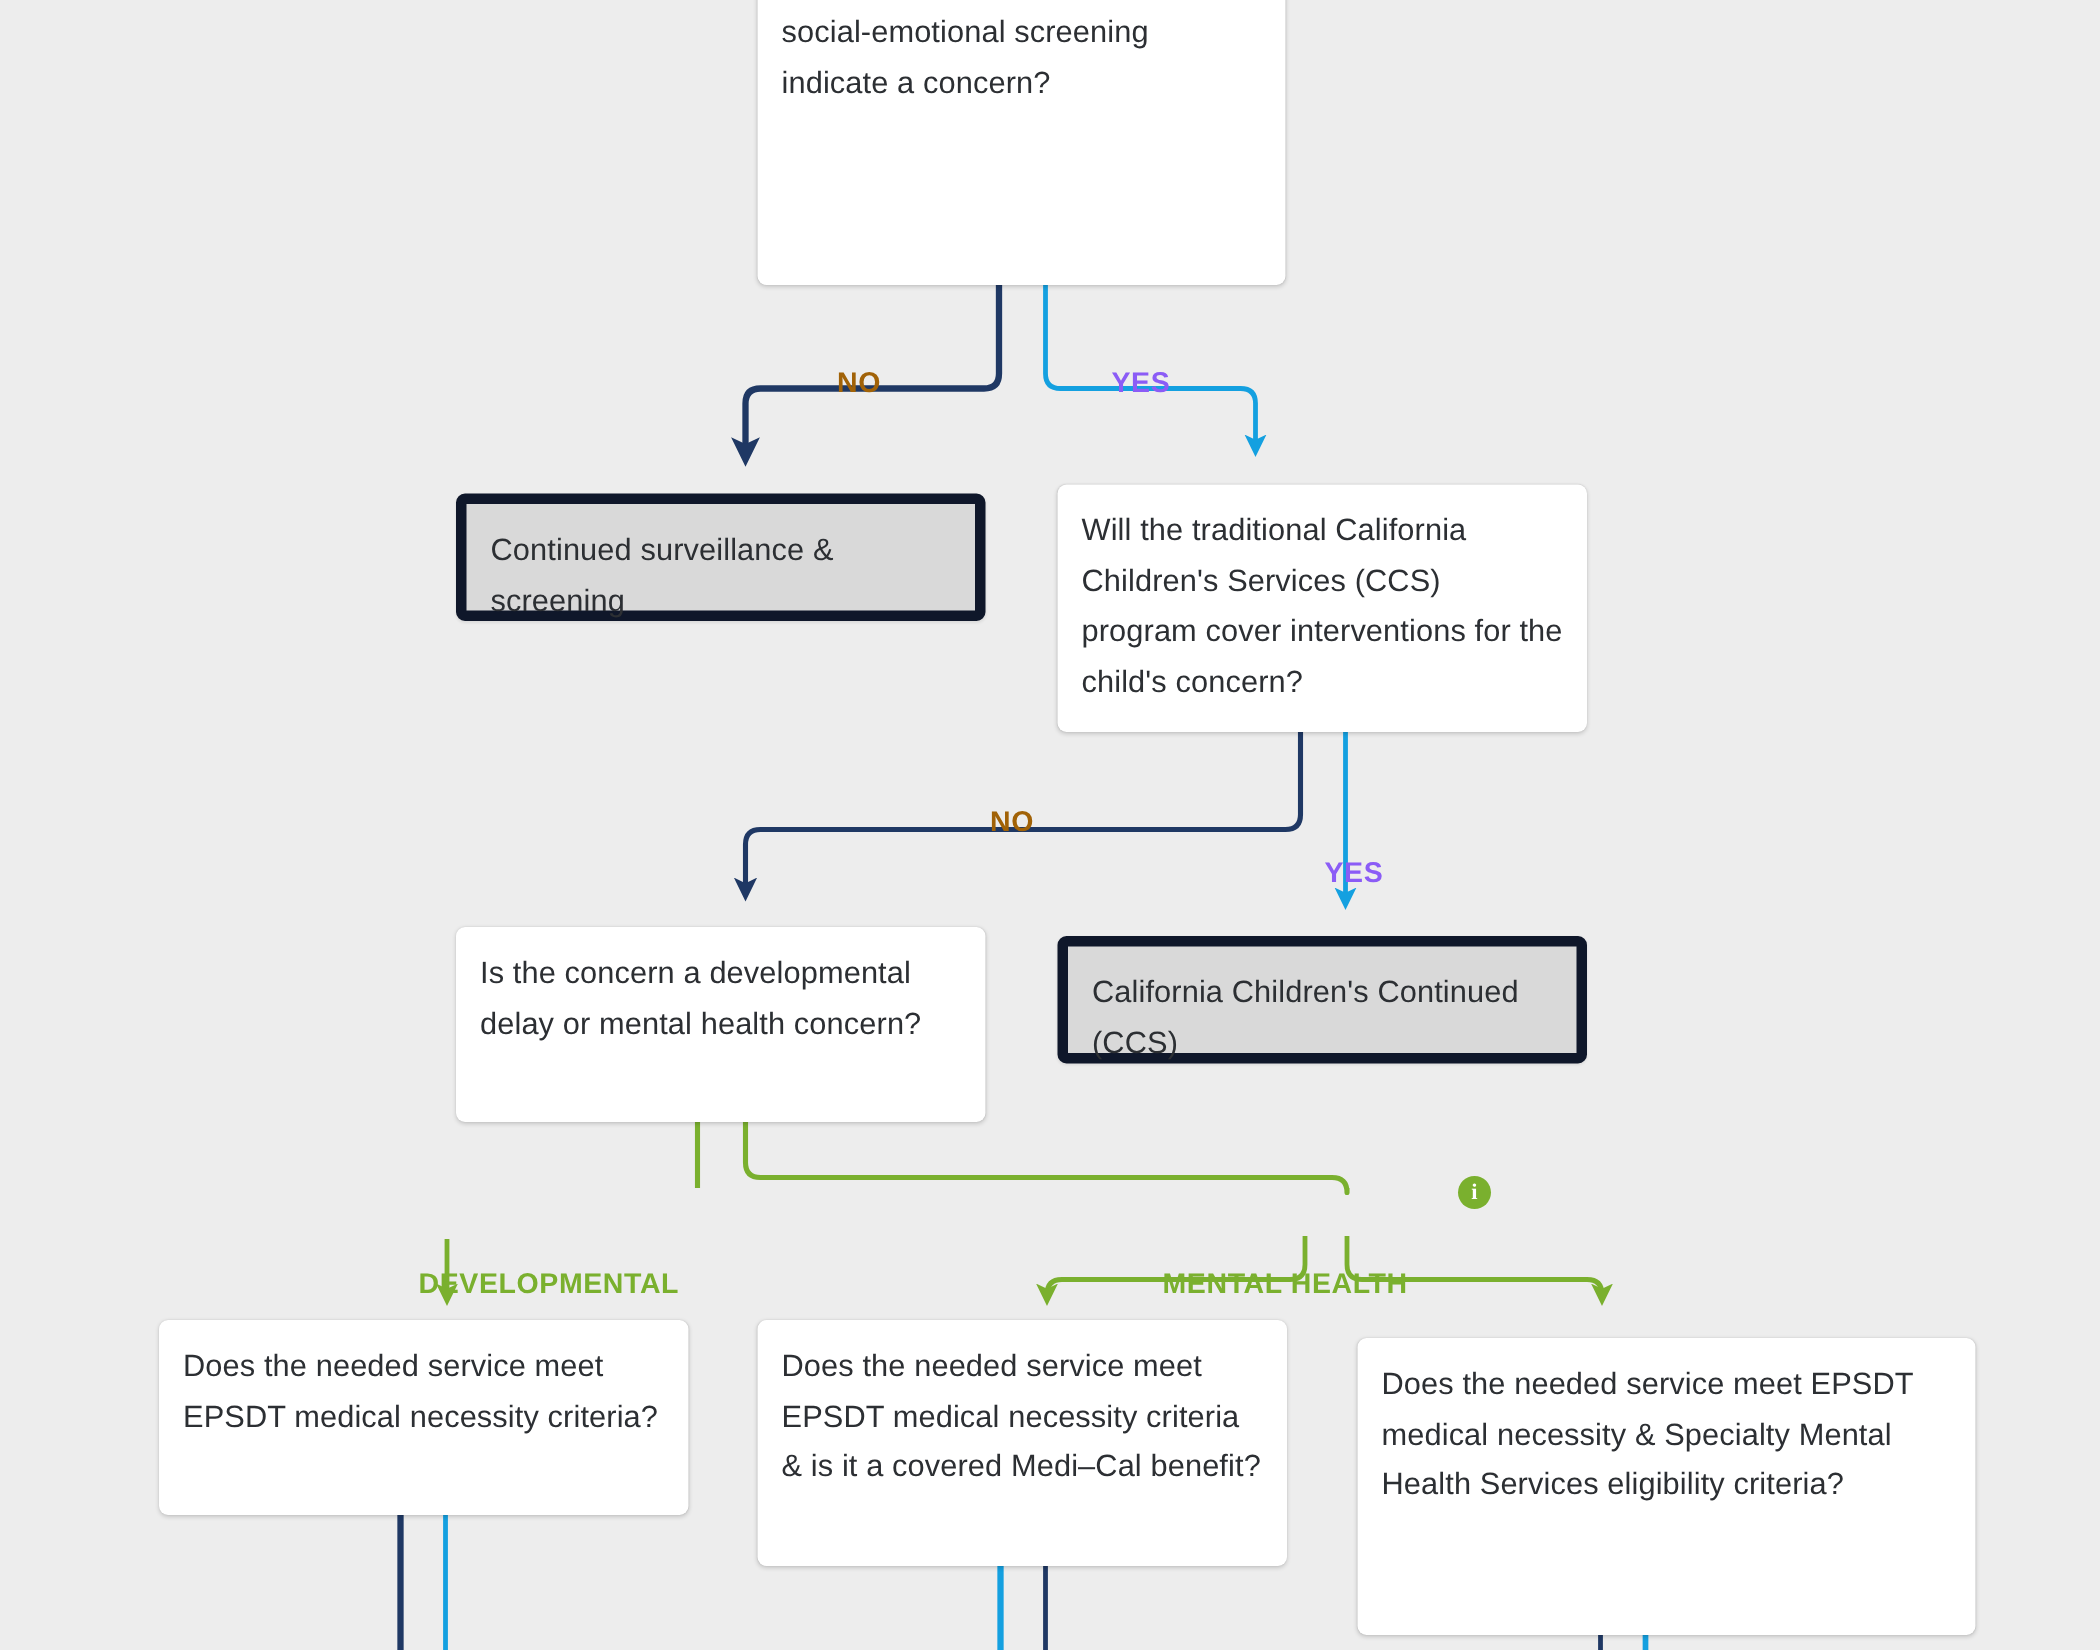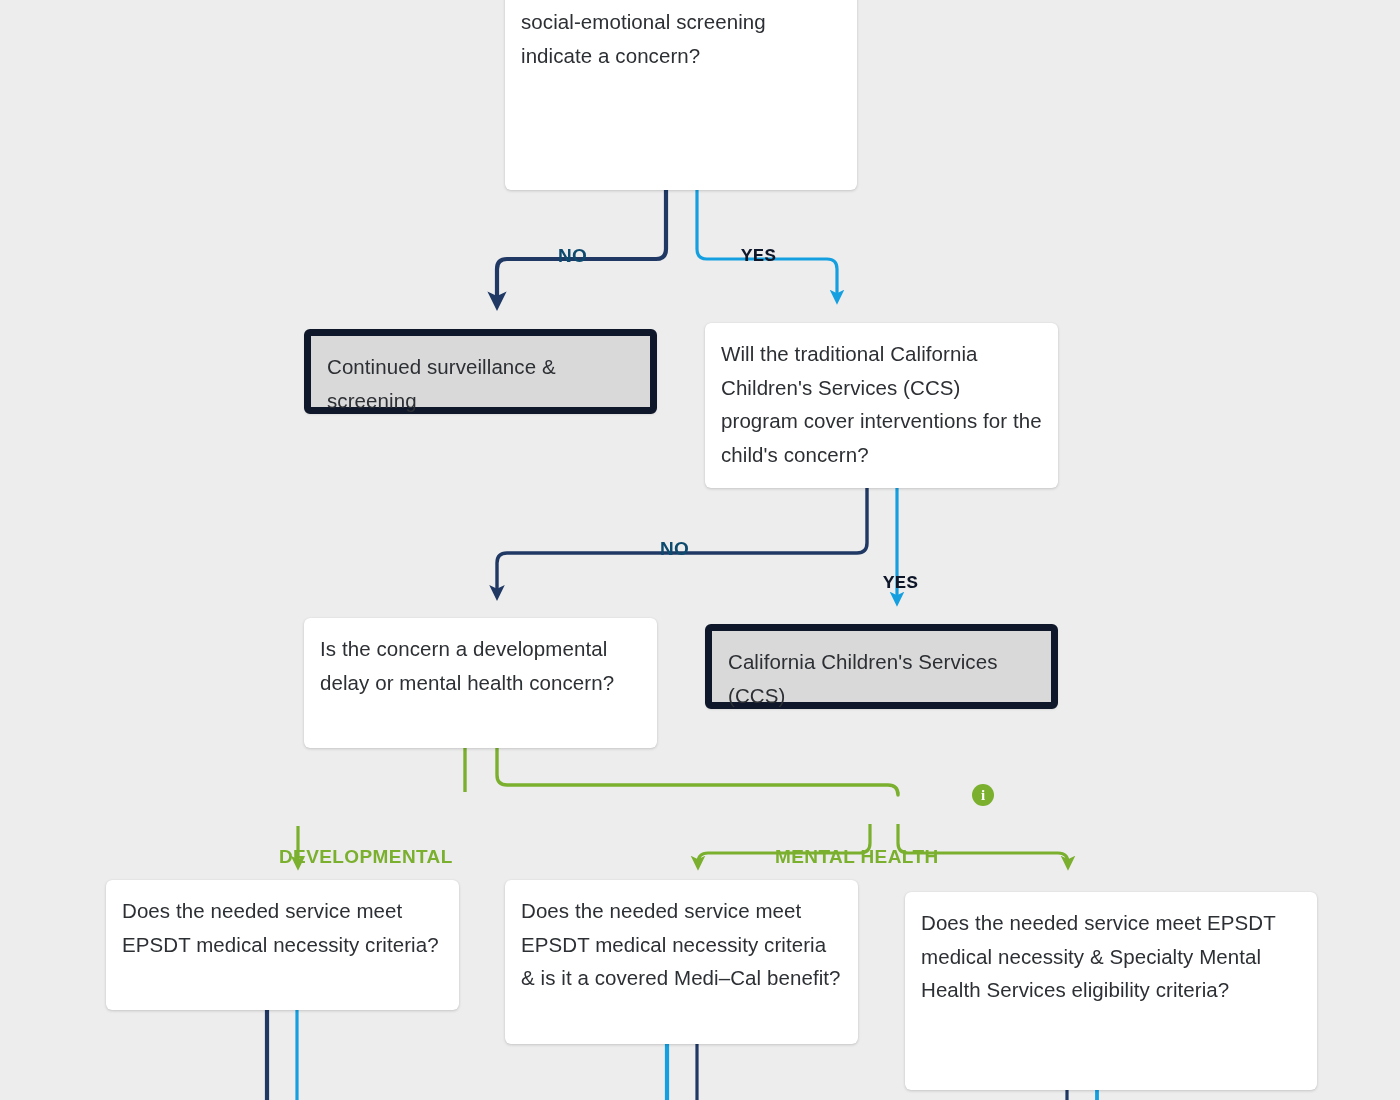--- a/index.html
+++ b/index.html
@@ -47,22 +47,22 @@
     border: 7px solid #0f172a;
     box-shadow: 0 1px 2px rgba(0,0,0,0.08);
   }
   .edge-label {
     position: absolute;
     font-size: 19px;
     font-weight: bold;
     letter-spacing: 0.4px;
     white-space: nowrap;
   }
-  .edge-label.no    { color: #0c4a6e; }
-  .edge-label.yes   { color: #0f172a; font-family: Liberation Mono, monospace; }
+  .edge-label.no    { color: #a16207; }
+  .edge-label.yes   { color: #8b5cf6; }
   .edge-label.green { color: #7ab02e; margin-top: 48px; }
   .info-icon {
     position: absolute;
     width: 22px;
     height: 22px;
     border-radius: 50%;
     background: #7ab02e;
     color: #ffffff;
     font-size: 15px;
     font-weight: bold;
@@ -119,21 +119,21 @@
       <path d="M 1097,1078 L 1097,1100" stroke="#14a0e0" stroke-width="3.8"></path>
     </g>
   </svg>
 
   <div class="node question" style="left:505px; top:-76px; width:352px; height:266px;">Does the child's developmental, autism spectrum disorder, or social-emotional screening indicate a concern?</div>
 
   <div class="node outcome" style="left:304px; top:329px; width:353px; height:85px;">Continued surveillance &amp; screening</div>
 
   <div class="node question" style="left:705px; top:323px; width:353px; height:165px;">Will the traditional California Children's Services (CCS) program cover interventions for the child's concern?</div>
 
-  <div class="node outcome" style="left:705px; top:624px; width:353px; height:85px;">California Children's Services (CCS)</div>
+  <div class="node outcome" style="left:705px; top:624px; width:353px; height:85px;">California Children's Continued (CCS)</div>
 
   <div class="node question" style="left:304px; top:618px; width:353px; height:130px;">Is the concern a developmental delay or mental health concern?</div>
 
   <div class="node question" style="left:106px; top:880px; width:353px; height:130px;">Does the needed service meet EPSDT medical necessity criteria?</div>
 
   <div class="node question" style="left:505px; top:880px; width:353px; height:164px;">Does the needed service meet EPSDT medical necessity criteria &amp; is it a covered Medi–Cal benefit?</div>
 
   <div class="node question" style="left:905px; top:892px; width:412px; height:198px;">Does the needed service meet EPSDT medical necessity &amp; Specialty Mental Health Services eligibility criteria?</div>
 
   <div class="edge-label no" style="left:558px; top:245px;">NO</div>

